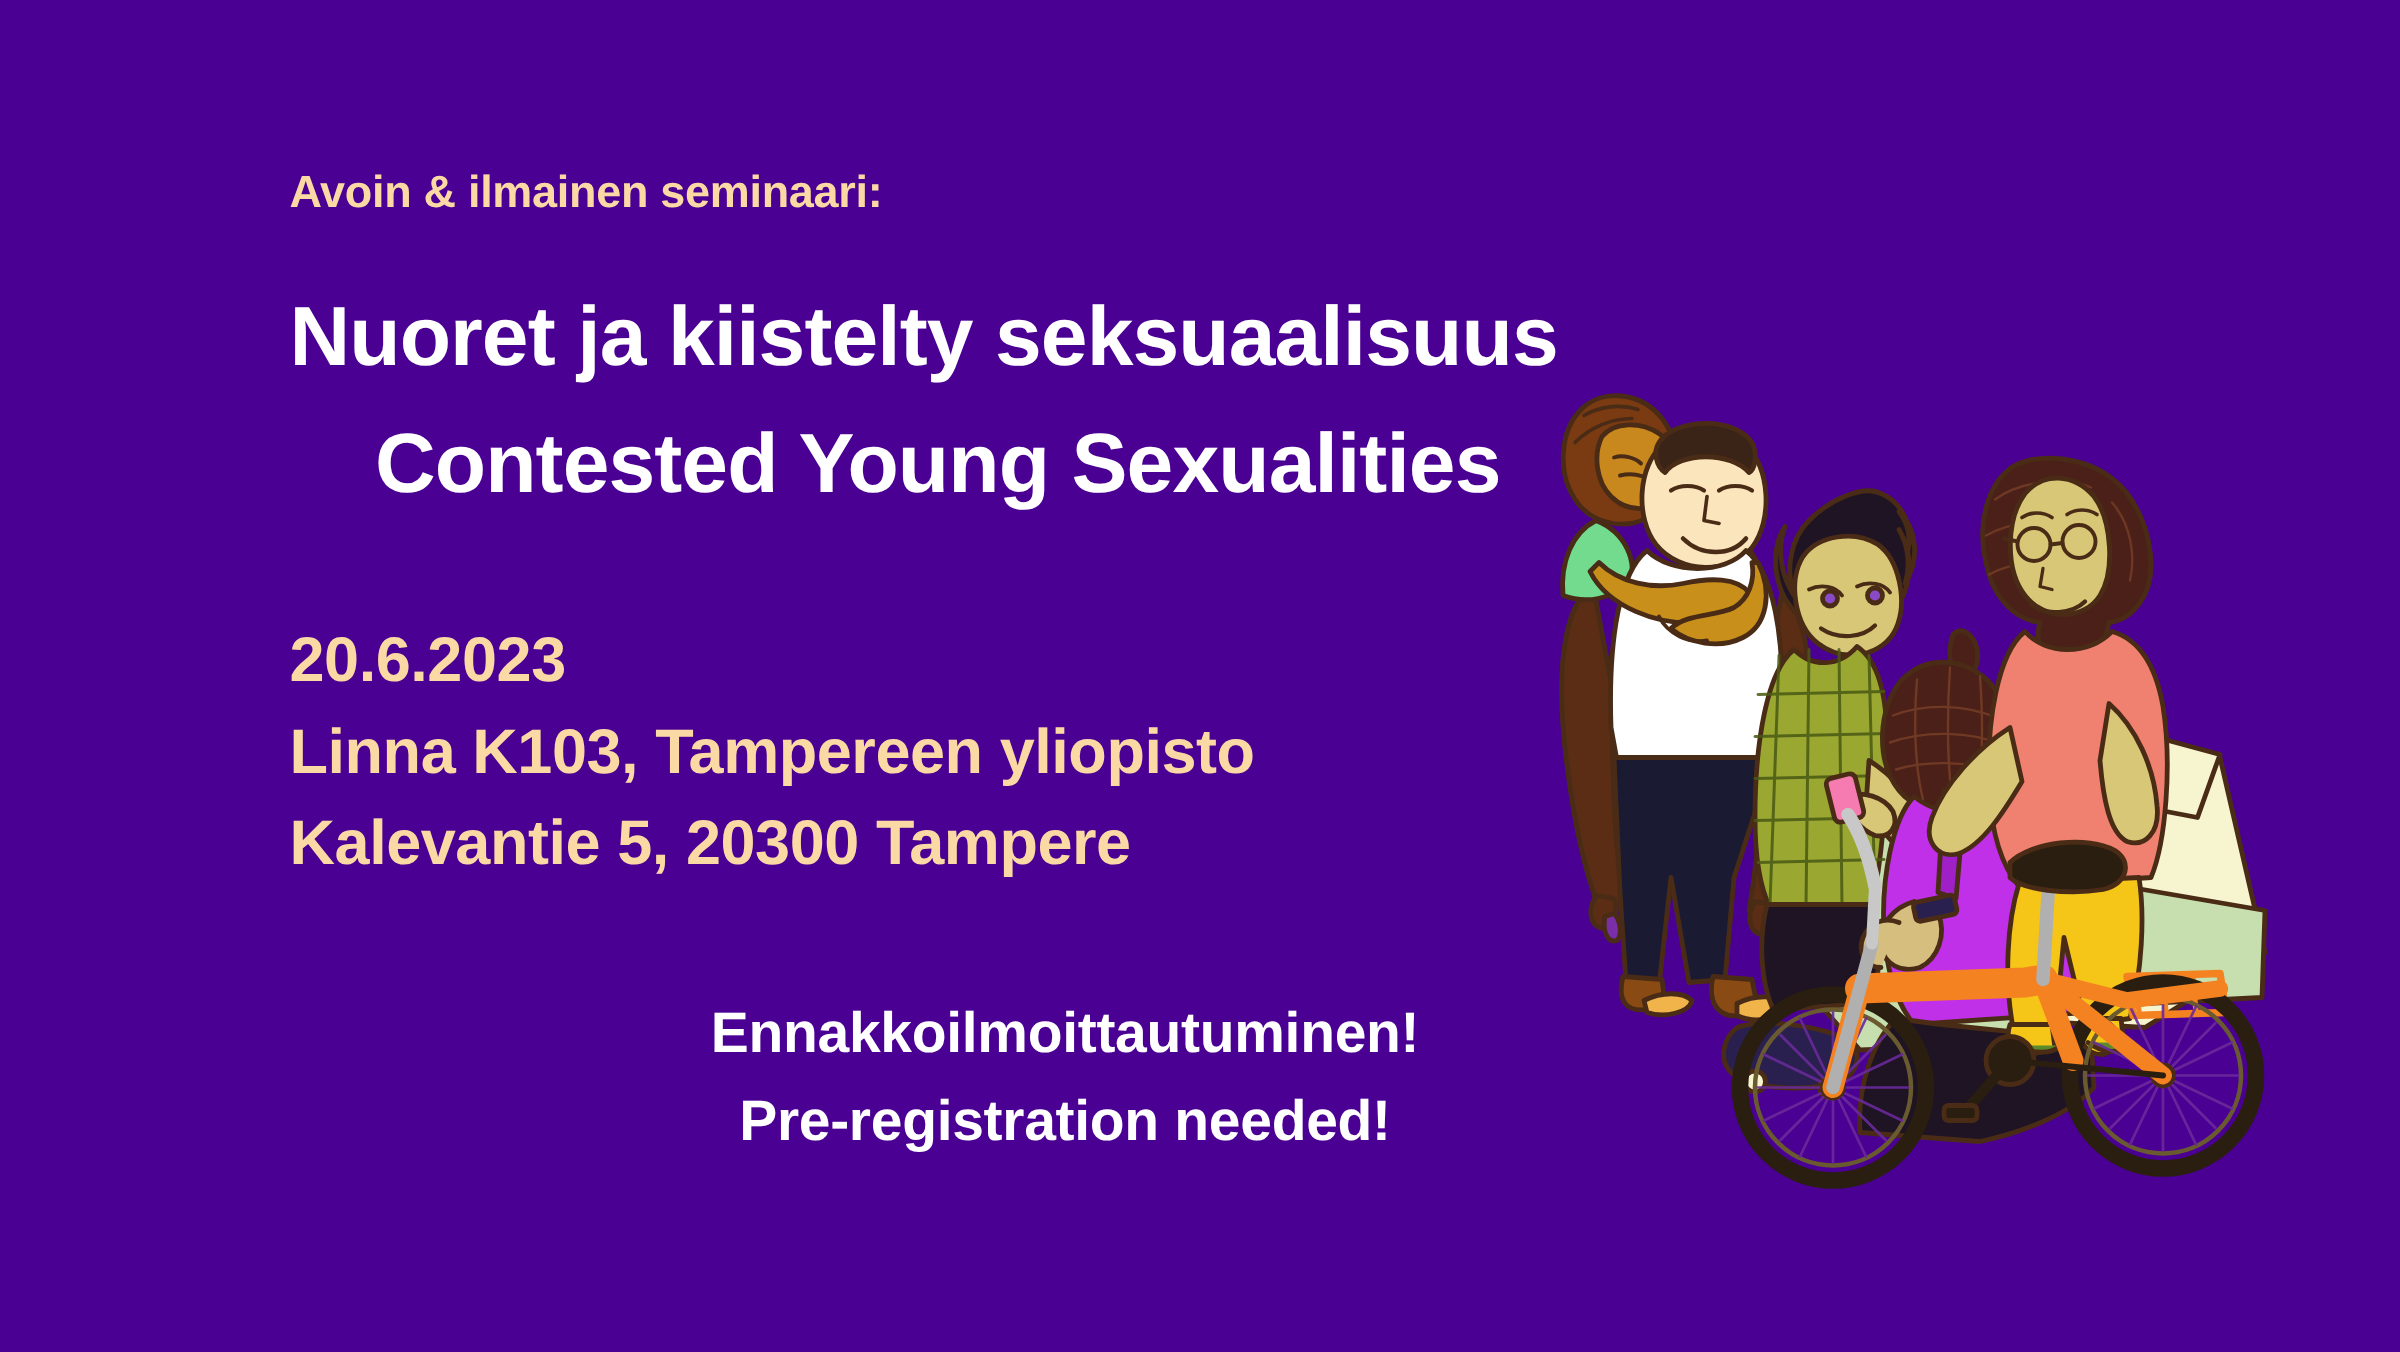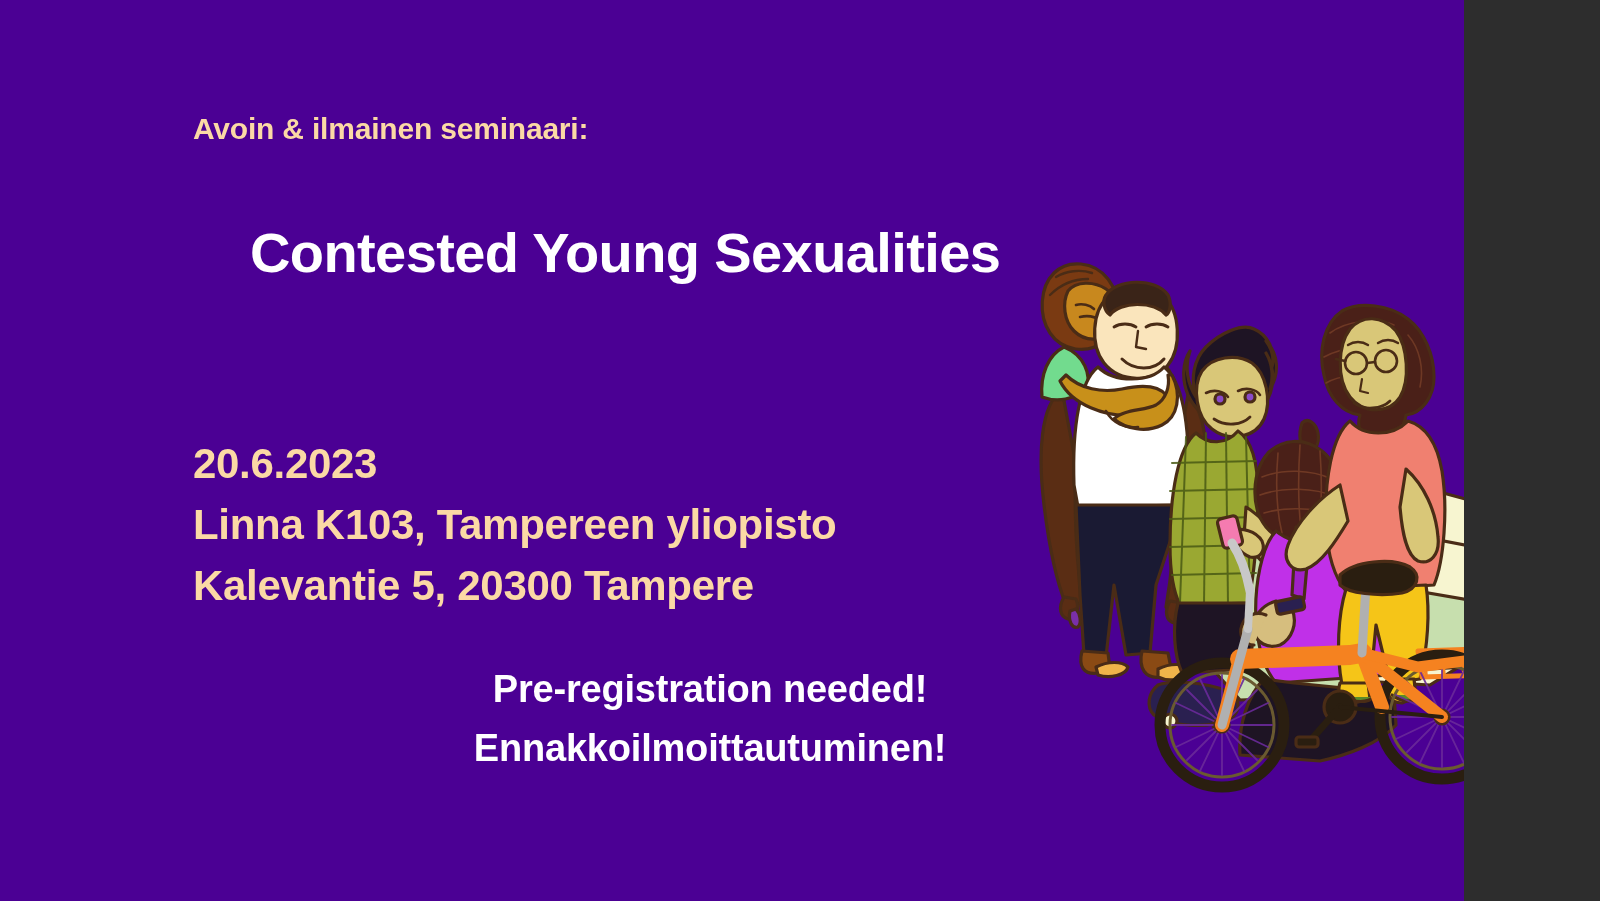--- a/index.html
+++ b/index.html
@@ -3,21 +3,21 @@
 <meta charset="utf-8">
 <title>Contested Young Sexualities — Seminar Poster</title>
 <style>
   html, body {
     margin: 0;
     padding: 0;
     background: #2d2d2d;
   }
   #poster {
     position: relative;
-    width: 1464px;
+    width: 1600px;
     height: 901px;
     background: #4B0094;
     overflow: hidden;
     font-family: "Liberation Sans", sans-serif;
     -webkit-font-smoothing: antialiased;
   }
 
   
   .tagline-row {
     position: absolute;
@@ -50,21 +50,21 @@
     white-space: nowrap;
   }
   .headline.en {
     margin-top: 29px;
     padding-left: 57px;
   }
 
   .details-block {
     position: absolute;
     left: 193px;
-    top: 434px;
+    top: 410px;
     width: 820px;
   }
   .detail-line {
     color: #FBD9A5;
     font-size: 42px;
     font-weight: 700;
     line-height: 1.45;
     letter-spacing: -0.3px;
     white-space: nowrap;
   }
@@ -99,32 +99,33 @@
 <body>
 
 <div id="poster">
 
   <div class="tagline-row">
     <span class="tagline">Avoin &amp; ilmainen seminaari:</span>
     <span class="tagline-gap"></span>
   </div>
 
   <div class="headline-block">
+    <div class="headline fi">Nuoret ja kiistelty seksuaalisuus</div>
     <div class="headline en">Contested Young Sexualities</div>
   </div>
 
   <div class="details-block">
     <div class="detail-line">20.6.2023</div>
     <div class="detail-line">Linna K103, Tampereen yliopisto</div>
     <div class="detail-line">Kalevantie 5, 20300 Tampere</div>
   </div>
 
   <div class="reg-block">
+    <div class="reg-line">Ennakkoilmoittautuminen!</div>
     <div class="reg-line">Pre-registration needed!</div>
-    <div class="reg-line">Ennakkoilmoittautuminen!</div>
   </div>
 
   <div id="illustration">
     <svg viewBox="0 0 510 545" xmlns="http://www.w3.org/2000/svg">
       <g stroke="#4A2C16" stroke-width="3.2" stroke-linejoin="round" stroke-linecap="round">
 
         <g>
           <path d="M300 215 L470 250 L500 380 L420 430 L250 420 L170 360 Z" fill="#F7F5D0"></path>
           <path d="M175 300 L300 250 L330 330 L290 400 L195 395 L160 350 Z" fill="#C7DFAE"></path>
           <path d="M330 210 L470 248 L455 290 L340 268 Z" fill="#F7F5D0"></path>

